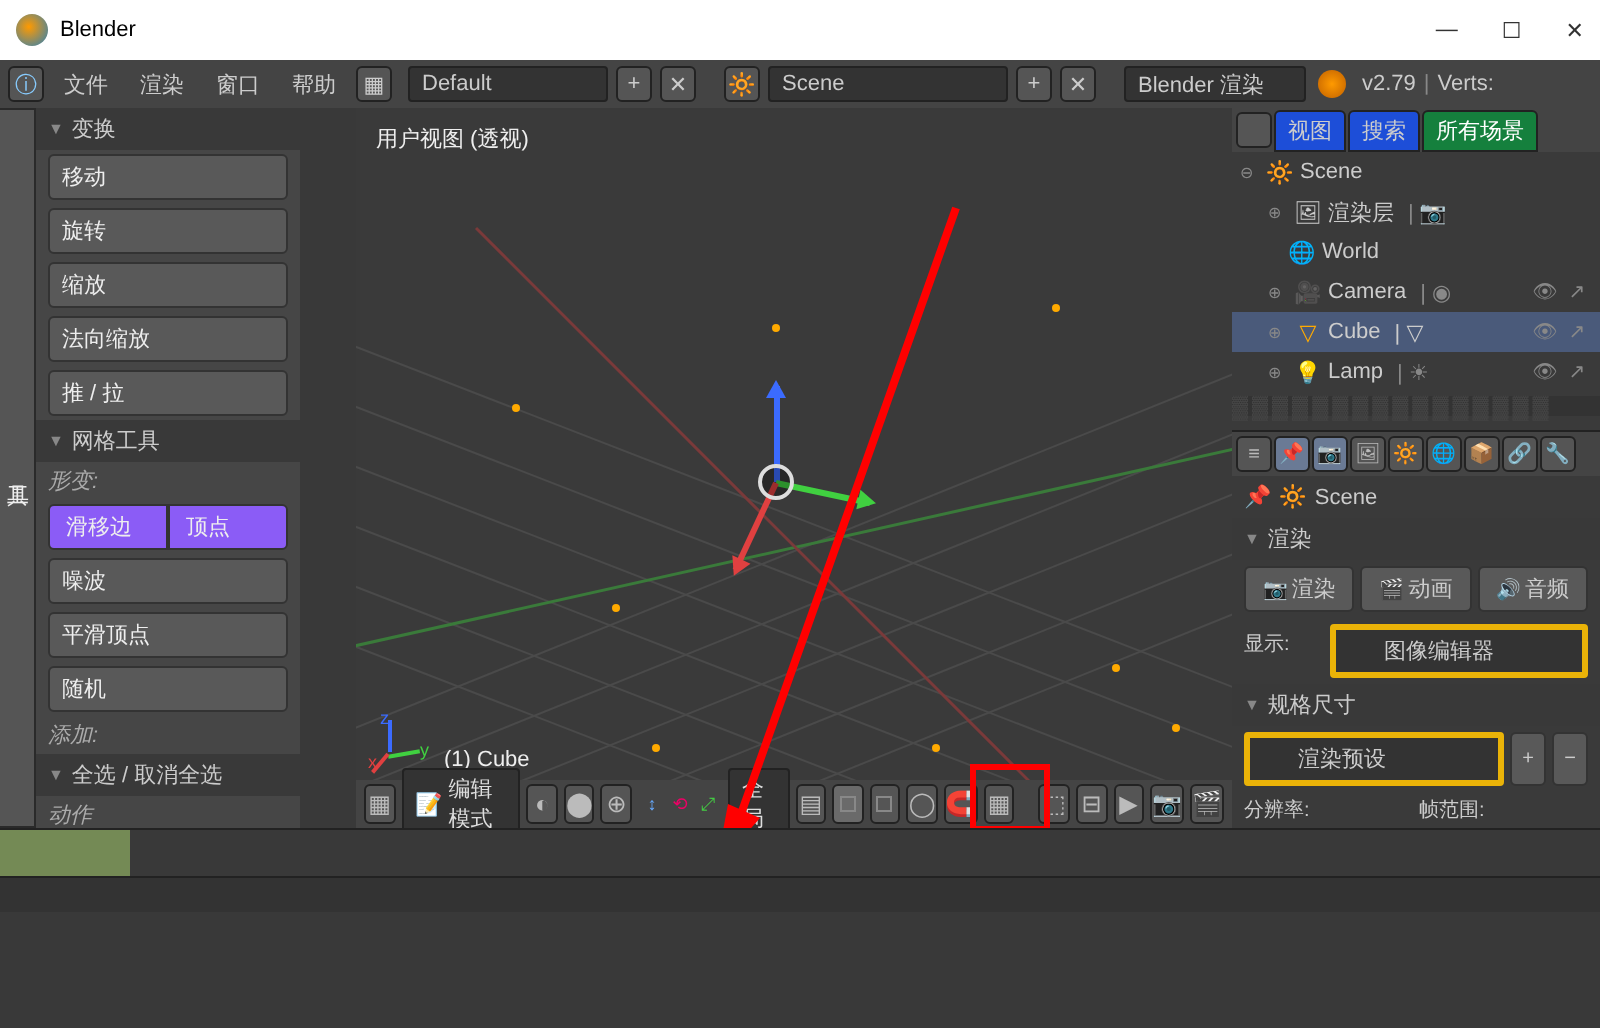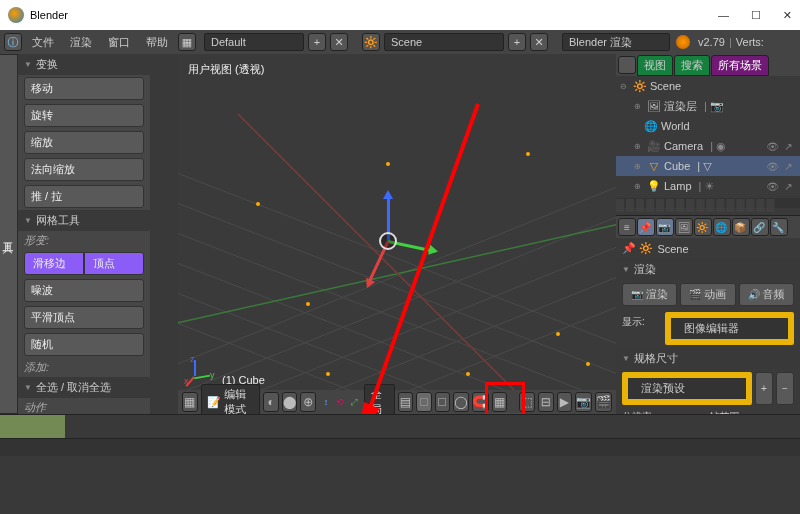--- a/index.html
+++ b/index.html
@@ -7,21 +7,21 @@
 .titlebar { height:30px; background:#fff; display:flex; align-items:center; padding:0 8px; color:#000; }
 .titlebar .logo { width:16px; height:16px; margin-right:6px; border-radius:50%; background:radial-gradient(circle at 40% 40%,#ff9a00,#2980b9); }
 .titlebar .winbtns { margin-left:auto; display:flex; gap:22px; color:#333; font-size:14px; }
 .titlebar .winbtns span { cursor:default; }
 .infobar { height:24px; background:#444; display:flex; align-items:center; color:#ccc; padding:0 4px; gap:4px; }
 .infobar .micon { width:18px; height:18px; background:#555; border:1px solid #222; border-radius:3px; display:flex; align-items:center; justify-content:center; color:#8cf; }
 .infobar .mitem { padding:2px 6px; }
 .infobar .select { background:#333; border:1px solid #222; height:18px; display:flex; align-items:center; padding:0 6px; border-radius:2px; }
 .infobar .layoutsel { width:100px; margin-left:4px; }
 .infobar .scenesel { width:120px; }
-.infobar .rengsel { width:108px; }
+.infobar .rengsel { width:91px; }
 .infobar .ibtn { width:18px; height:18px; background:#555; border:1px solid #222; border-radius:3px; color:#ccc; display:flex; align-items:center; justify-content:center; }
 .infobar .version { margin-left:4px; color:#ccc; }
 .infobar .blogo { width:14px;height:14px;border-radius:50%;background:radial-gradient(circle,#ff9a00,#c06000);margin-left:2px; }
 .main { display:flex; height:360px; }
 .leftgutter { width:18px; background:#3a3a3a; writing-mode:vertical-rl; text-align:center; color:#aaa; font-size:10px; display:flex; flex-direction:column; }
 .leftgutter .gtab { flex:1; border:1px solid #2a2a2a; padding:4px 2px; background:#3f3f3f; }
 .leftgutter .gtab.active { background:#555; color:#eee; }
 .toolpanel { width:132px; background:#464646; color:#ddd; overflow:hidden; display:flex; flex-direction:column; }
 .phead { background:#393939; padding:3px 6px; color:#ccc; display:flex; align-items:center; gap:4px; }
 .phead::before { content:"▼"; font-size:8px; color:#888; }
@@ -54,41 +54,41 @@
 .vheader { position:absolute; bottom:0; left:0; right:0; height:24px; background:#444; display:flex; align-items:center; padding:0 4px; gap:3px; z-index:4; }
 .vheader .hsel { background:#333; border:1px solid #222; padding:2px 6px; border-radius:2px; color:#ddd; display:flex; align-items:center; gap:3px; }
 .vheader .hicon { width:20px;height:20px;background:#555;border:1px solid #222;border-radius:3px;display:flex;align-items:center;justify-content:center;color:#bbb;font-size:12px; }
 .vheader .hicon.on{background:#6a6a6a;}
 .vheader .cubic{width:8px;height:8px;border:1px solid #888;}
 .vheader .axiscol{display:flex;gap:0;}
 .vheader .axiscol span{width:14px;font-size:9px;display:flex;align-items:center;justify-content:center;}
 .right { width:184px; background:#3a3a3a; display:flex; flex-direction:column; color:#ccc; }
 .rtabs { height:22px; background:#444; display:flex; align-items:center; gap:1px; padding:0 2px; }
 .rtabs .ricon { width:18px;height:18px;background:#555;border:1px solid #222;border-radius:3px; }
-.rtabs .rtab { padding:2px 6px; background:#15803d; border:1px solid #222; border-radius:3px 3px 0 0; }
-.rtabs .rtab.active { background:#701a75; color:#fff; }
+.rtabs .rtab { padding:2px 6px; background:#1d4ed8; border:1px solid #222; border-radius:3px 3px 0 0; }
+.rtabs .rtab.active { background:#15803d; color:#fff; }
 .outliner { flex:0 0 140px; background:#3a3a3a; overflow:hidden; border-bottom:1px solid #222; }
 .orow { display:flex; align-items:center; height:20px; padding:0 4px; gap:3px; }
 .orow.sel { background:#4a5a7a; }
 .orow .exp { width:10px; color:#888; font-size:8px; }
 .orow .oico { width:14px; height:14px; display:flex; align-items:center; justify-content:center; font-size:11px; }
 .orow .ends { margin-left:auto; display:flex; gap:1px; }
 .orow .ends span { width:15px;height:15px;color:#888;font-size:10px;display:flex;align-items:center;justify-content:center;}
 .stripes { height:10px;background:#333;margin-top:2px; }
 .stripes::before{content:"▓▓▓▓▓▓▓▓▓▓▓▓▓▓▓▓";color:#444;letter-spacing:2px;}
 .propbtns { height:22px; background:#444; display:flex; align-items:center; gap:1px; padding:0 2px; }
 .propbtns span { width:18px;height:18px;background:#555;border:1px solid #222;border-radius:3px;display:flex;align-items:center;justify-content:center;color:#bbb;font-size:10px; }
 .propbtns span.active { background:#6a7a95; }
 .props { flex:1; overflow:hidden; }
 .pdhead { background:#393939; padding:3px 6px; display:flex; align-items:center; gap:4px; }
 .pdhead::before { content:"▼"; font-size:8px; color:#888; }
 .prow { display:flex; gap:3px; padding:3px 6px; }
 .prow .pb { flex:1; background:#595959; border:1px solid #333; border-radius:3px; padding:3px 2px; text-align:center; font-size:10px; display:flex; align-items:center; justify-content:center; gap:2px; }
 .prow .plab { width:40px; padding-top:3px; font-size:10px; }
-.prow .psel { flex:1; background:#333; border:6px solid #eab308; border-radius:2px; padding:3px 13px; }
+.prow .psel { flex:1; background:#333; border:3px solid #eab308; border-radius:2px; padding:3px 24px; }
 .nrow { display:flex; gap:3px; padding:2px 6px; align-items:center; }
 .nrow .nfield { flex:1; background:#595959; border:1px solid #333; border-radius:3px; padding:2px 4px; display:flex; font-size:10px; }
 .nrow .nfield span:first-child{color:#888;}
 .nrow .nfield span:last-child{margin-left:auto;}
 .timeline { height:42px; background:#333; border-top:1px solid #222; }
 .timeline .ticks { height:24px; background:#393939; border-bottom:1px solid #222; position:relative; }
 .vert { position:absolute; left:0; top:0; bottom:0; width:65px; background:#748a55; }
 .scenerow { display:flex; align-items:center; gap:4px; padding:4px 6px; }
 .scenerow .pin{color:#ddd;}
 </style>

